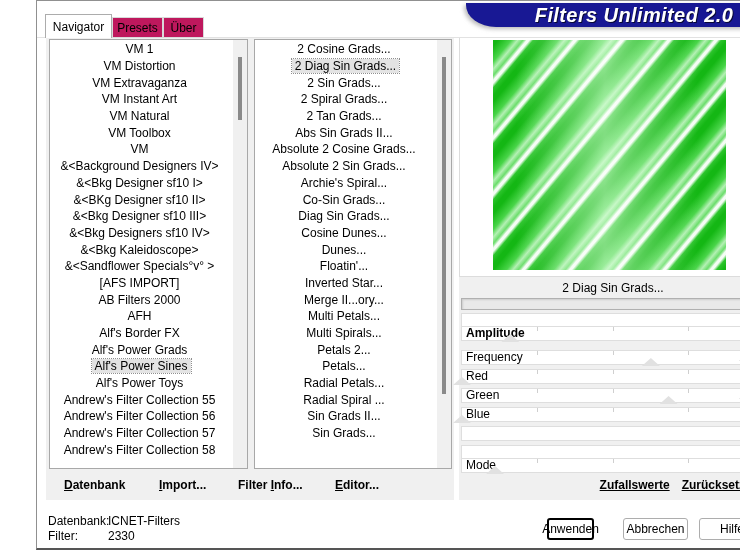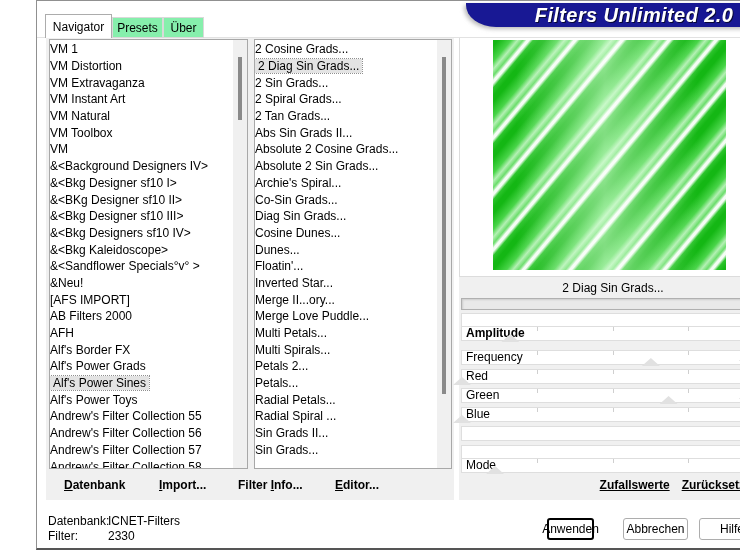--- a/index.html
+++ b/index.html
@@ -10,31 +10,31 @@
 
   
   .banner{position:absolute;left:430px;top:3px;right:2px;height:24px;background:#181894;
           border-bottom-left-radius:30px 22px;display:flex;align-items:center;justify-content:center;
           padding-left:28px;filter:drop-shadow(-2px 2px 2px rgba(130,130,130,.55));}
   .banner span{color:#fff;font-style:italic;font-weight:bold;font-size:20px;letter-spacing:.4px;
                text-shadow:1px 1px 0 rgba(0,0,0,.65);white-space:nowrap;}
 
   
   .tabline{position:absolute;left:1px;right:2px;top:37px;height:1px;background:#e2e2e2;}
-  .tab{position:absolute;top:17px;height:21px;background:#86efac;border:1px solid #d9d9d9;
+  .tab{position:absolute;top:17px;height:21px;background:#be185d;border:1px solid #d9d9d9;
        display:flex;align-items:center;justify-content:center;cursor:default;}
   .tab.active{top:14px;height:24px;background:#fff;border:1px solid #acacac;border-bottom:none;z-index:2;}
   #tabNav{left:9px;width:67px;} #tabPre{left:76px;width:51px;} #tabUeb{left:127px;width:41px;}
 
   
   .lpanel{position:absolute;left:10px;top:38px;width:408px;height:462px;background:#f0f0f0;}
   .listbox{position:absolute;top:1px;height:430px;background:#fff;border:1px solid #a8a8a8;overflow:hidden;}
   #catList{left:3px;width:199px;} #filtList{left:208px;width:198px;}
   .rows{position:absolute;left:0;top:1px;right:15px;bottom:0;overflow:hidden;}
-  .lrow{height:16.7px;display:flex;align-items:center;white-space:nowrap;}
+  .lrow{height:16.7px;display:flex;align-items:center;white-space:nowrap;justify-content:center;}
   .lrow span{padding:0 3px 0 0;}
   .lrow span.sel{background:#e3e3e3;outline:1px dotted #8f8f8f;padding:0 3px;}
   .sbar{position:absolute;top:0;right:0;width:14px;height:100%;background:#f0f0f0;}
   .sthumb{position:absolute;left:5px;width:4px;background:#8a8a8a;}
   .tbl{position:absolute;top:440px;font-weight:bold;white-space:nowrap;cursor:default;}
   #tb0{left:18px;} #tb1{left:113px;} #tb2{left:192px;} #tb3{left:289px;}
   .mn{text-decoration:underline;}
 
   
   .rpanel{position:absolute;left:423px;top:38px;width:308px;height:462px;background:#f0f0f0;}
@@ -125,23 +125,20 @@
           <div class="lrow">
             <span>&amp;&lt;Bkg Designers sf10 IV&gt;</span>
           </div>
           <div class="lrow">
             <span>&amp;&lt;Bkg Kaleidoscope&gt;</span>
           </div>
           <div class="lrow">
             <span>&amp;&lt;Sandflower Specials°v° &gt;</span>
           </div>
           <div class="lrow">
-            <span>&amp;Neu!</span>
-          </div>
-          <div class="lrow">
             <span>[AFS IMPORT]</span>
           </div>
           <div class="lrow">
             <span>AB Filters 2000</span>
           </div>
           <div class="lrow">
             <span>AFH</span>
           </div>
           <div class="lrow">
             <span>Alf's Border FX</span>
@@ -214,23 +211,20 @@
             <span>Dunes...</span>
           </div>
           <div class="lrow">
             <span>Floatin'...</span>
           </div>
           <div class="lrow">
             <span>Inverted Star...</span>
           </div>
           <div class="lrow">
             <span>Merge II...ory...</span>
-          </div>
-          <div class="lrow">
-            <span>Merge Love Puddle...</span>
           </div>
           <div class="lrow">
             <span>Multi Petals...</span>
           </div>
           <div class="lrow">
             <span>Multi Spirals...</span>
           </div>
           <div class="lrow">
             <span>Petals 2...</span>
           </div>

